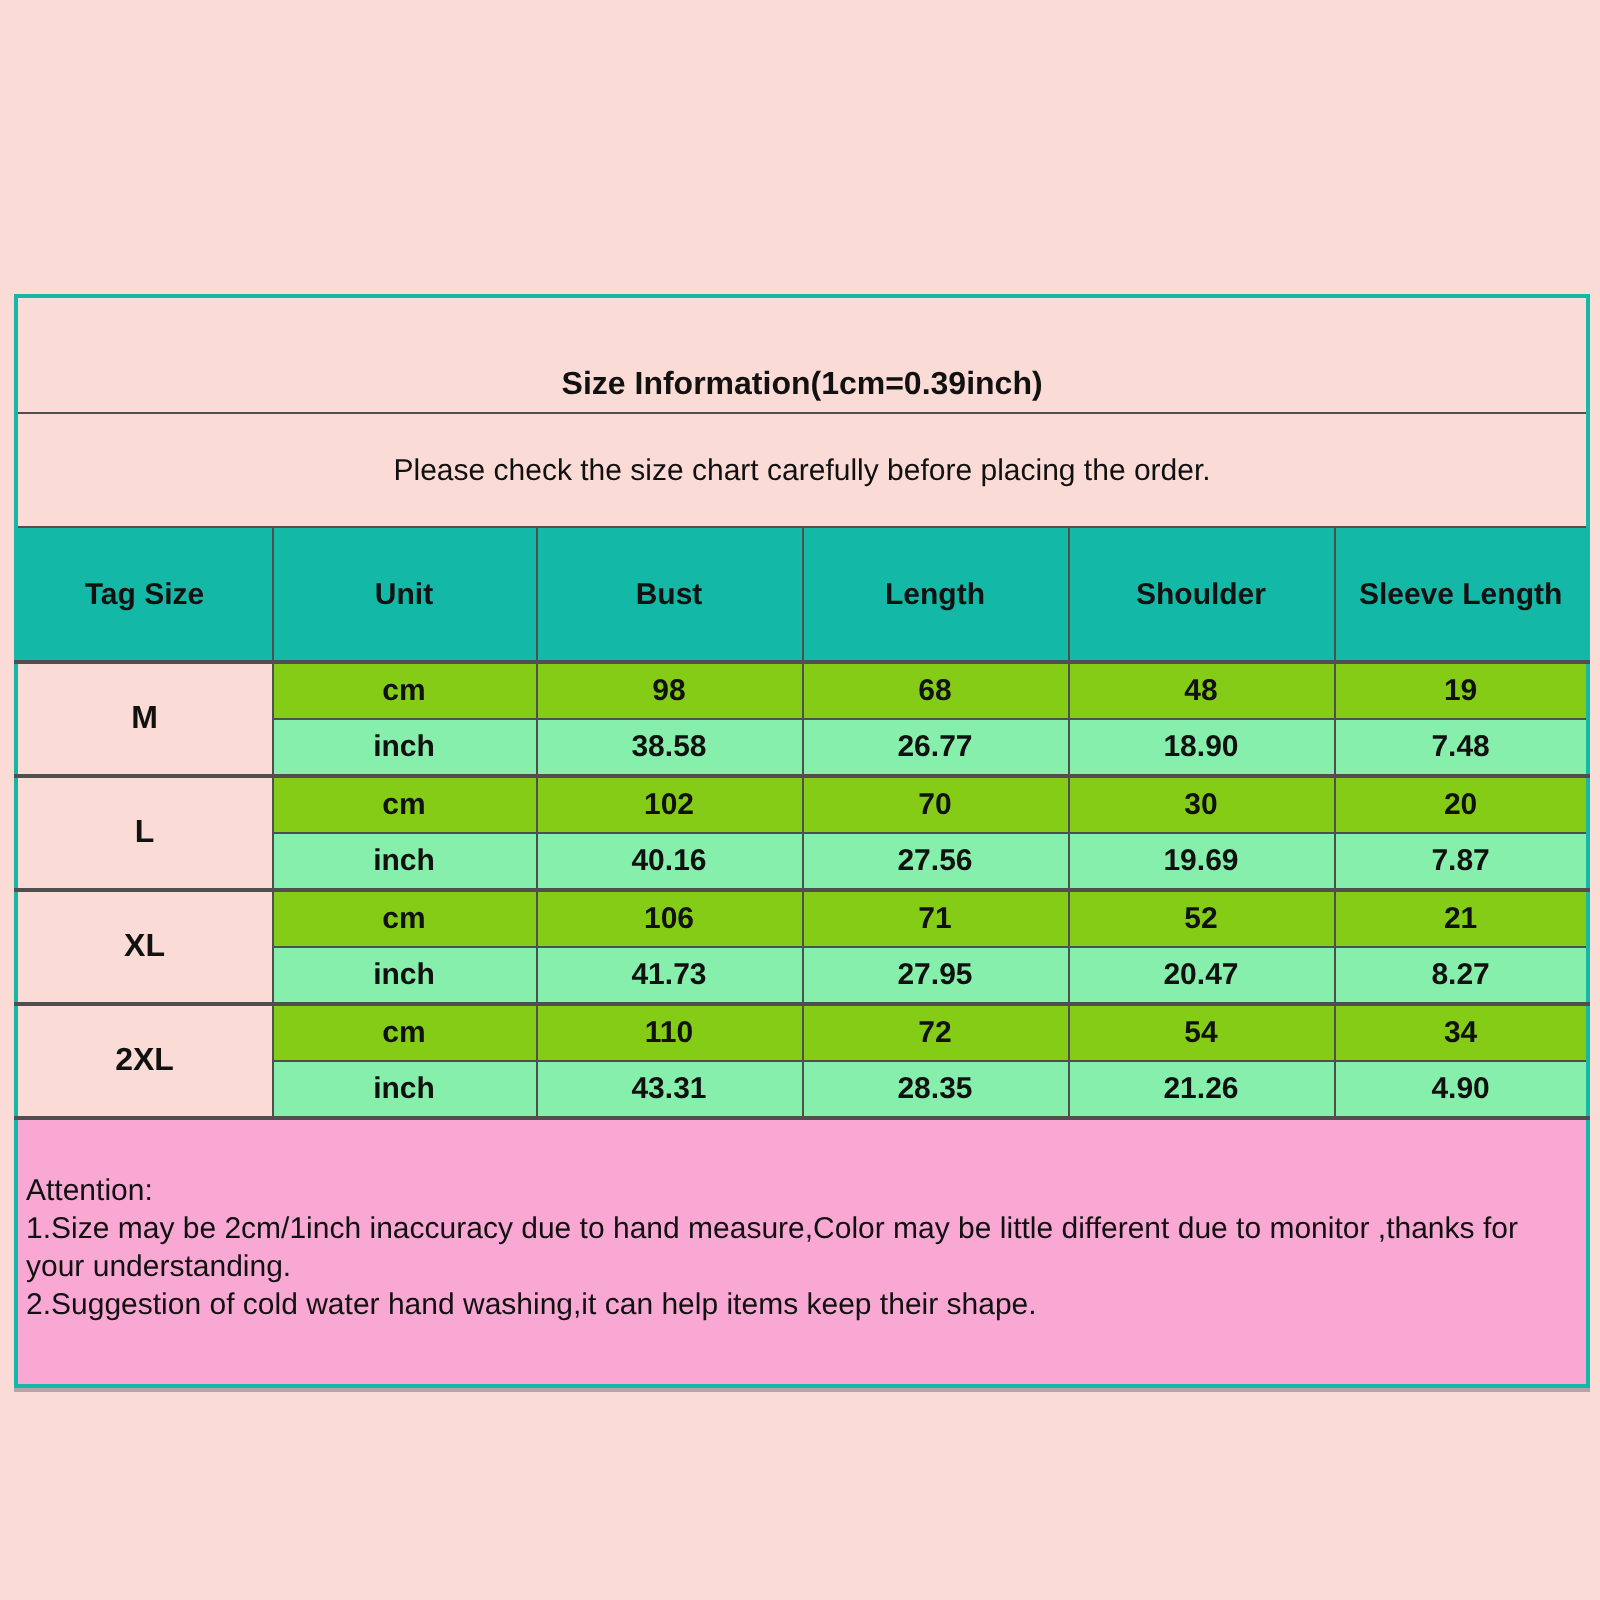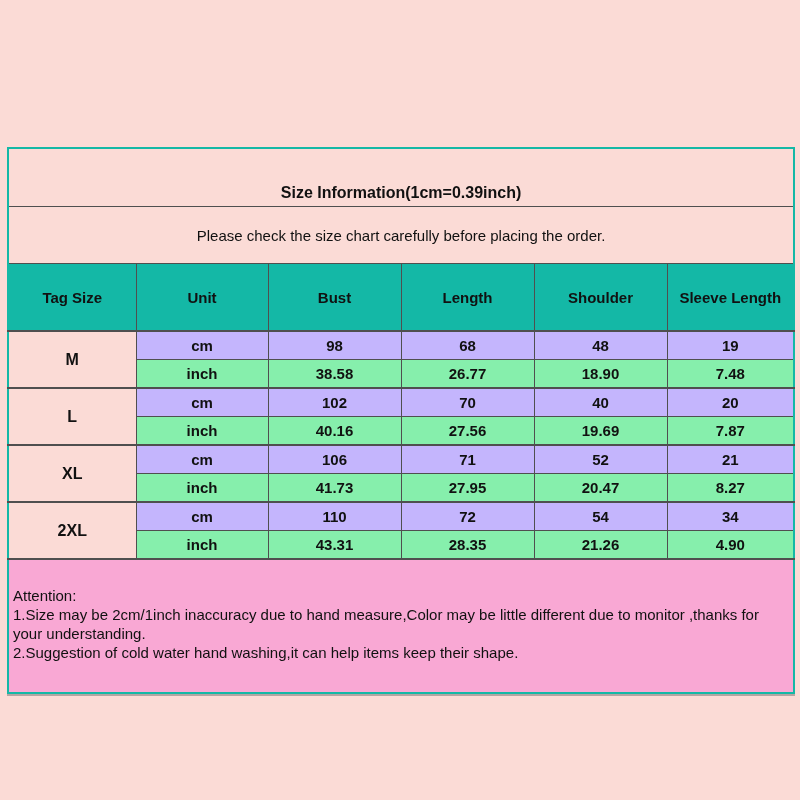--- a/index.html
+++ b/index.html
@@ -56,21 +56,21 @@
   }
   tr.header-row td {
     height: 66px;
     font-weight: bold;
     background: #14b8a6;
   }
   tr.data-row td {
     height: 27px;
     font-weight: bold;
   }
-  tr.cm-row td { background: #c4b5fd; }
+  tr.cm-row td { background: #84cc16; }
   tr.inch-row td { background: #86efac; }
   td.tag-cell {
     background: #fbdbd6 !important;
     font-weight: bold;
     font-size: 16px;
   }
   tr.group-start td {
     border-top: 2px solid #4f4f4f;
   }
   tr.attention-row td {
@@ -131,21 +131,21 @@
     <td>26.77</td>
     <td>18.90</td>
     <td>7.48</td>
   </tr>
 
   <tr class="data-row cm-row group-start">
     <td class="tag-cell" rowspan="2">L</td>
     <td>cm</td>
     <td>102</td>
     <td>70</td>
-    <td>40</td>
+    <td>30</td>
     <td>20</td>
   </tr>
   <tr class="data-row inch-row">
     <td>inch</td>
     <td>40.16</td>
     <td>27.56</td>
     <td>19.69</td>
     <td>7.87</td>
   </tr>
 

